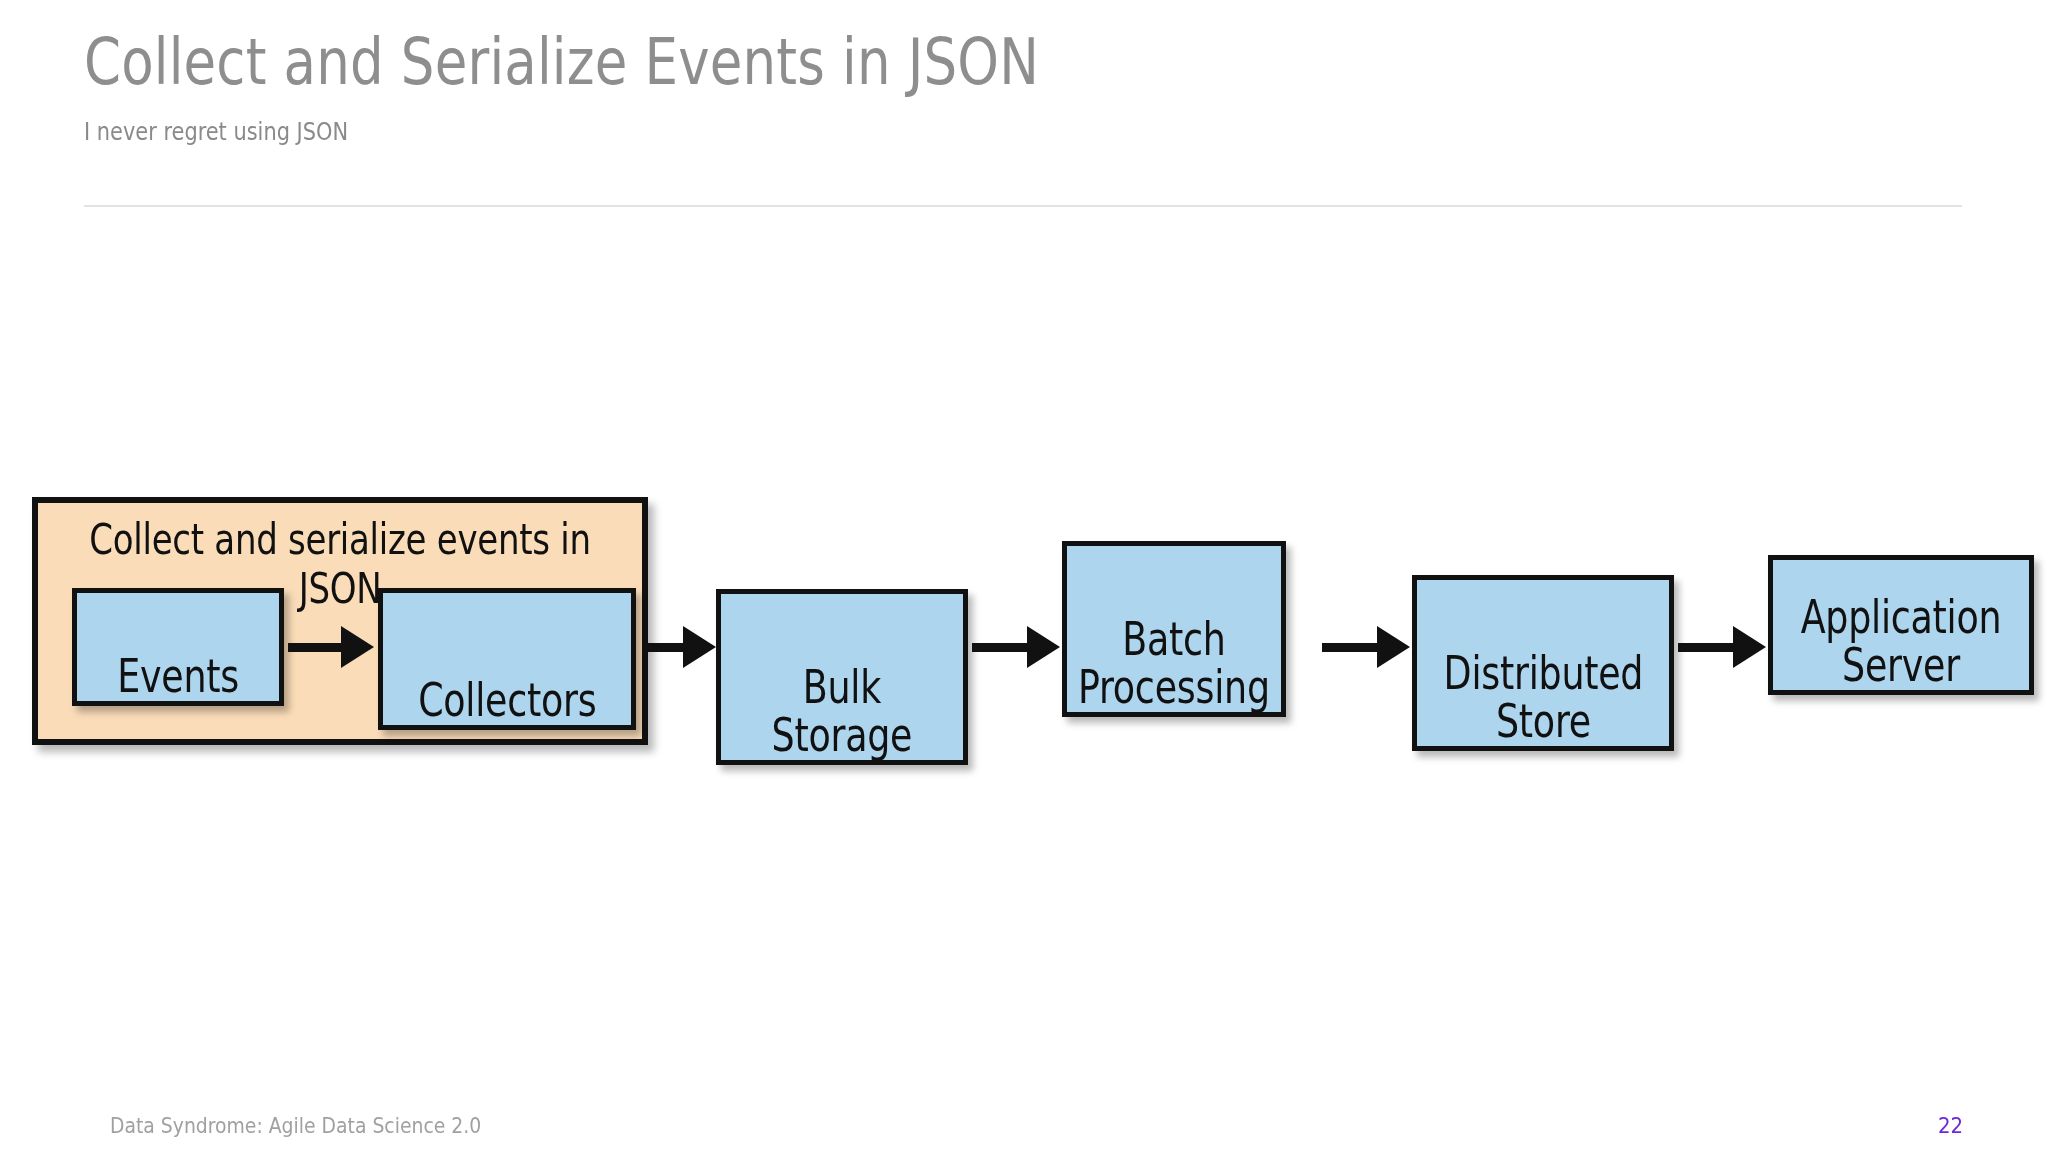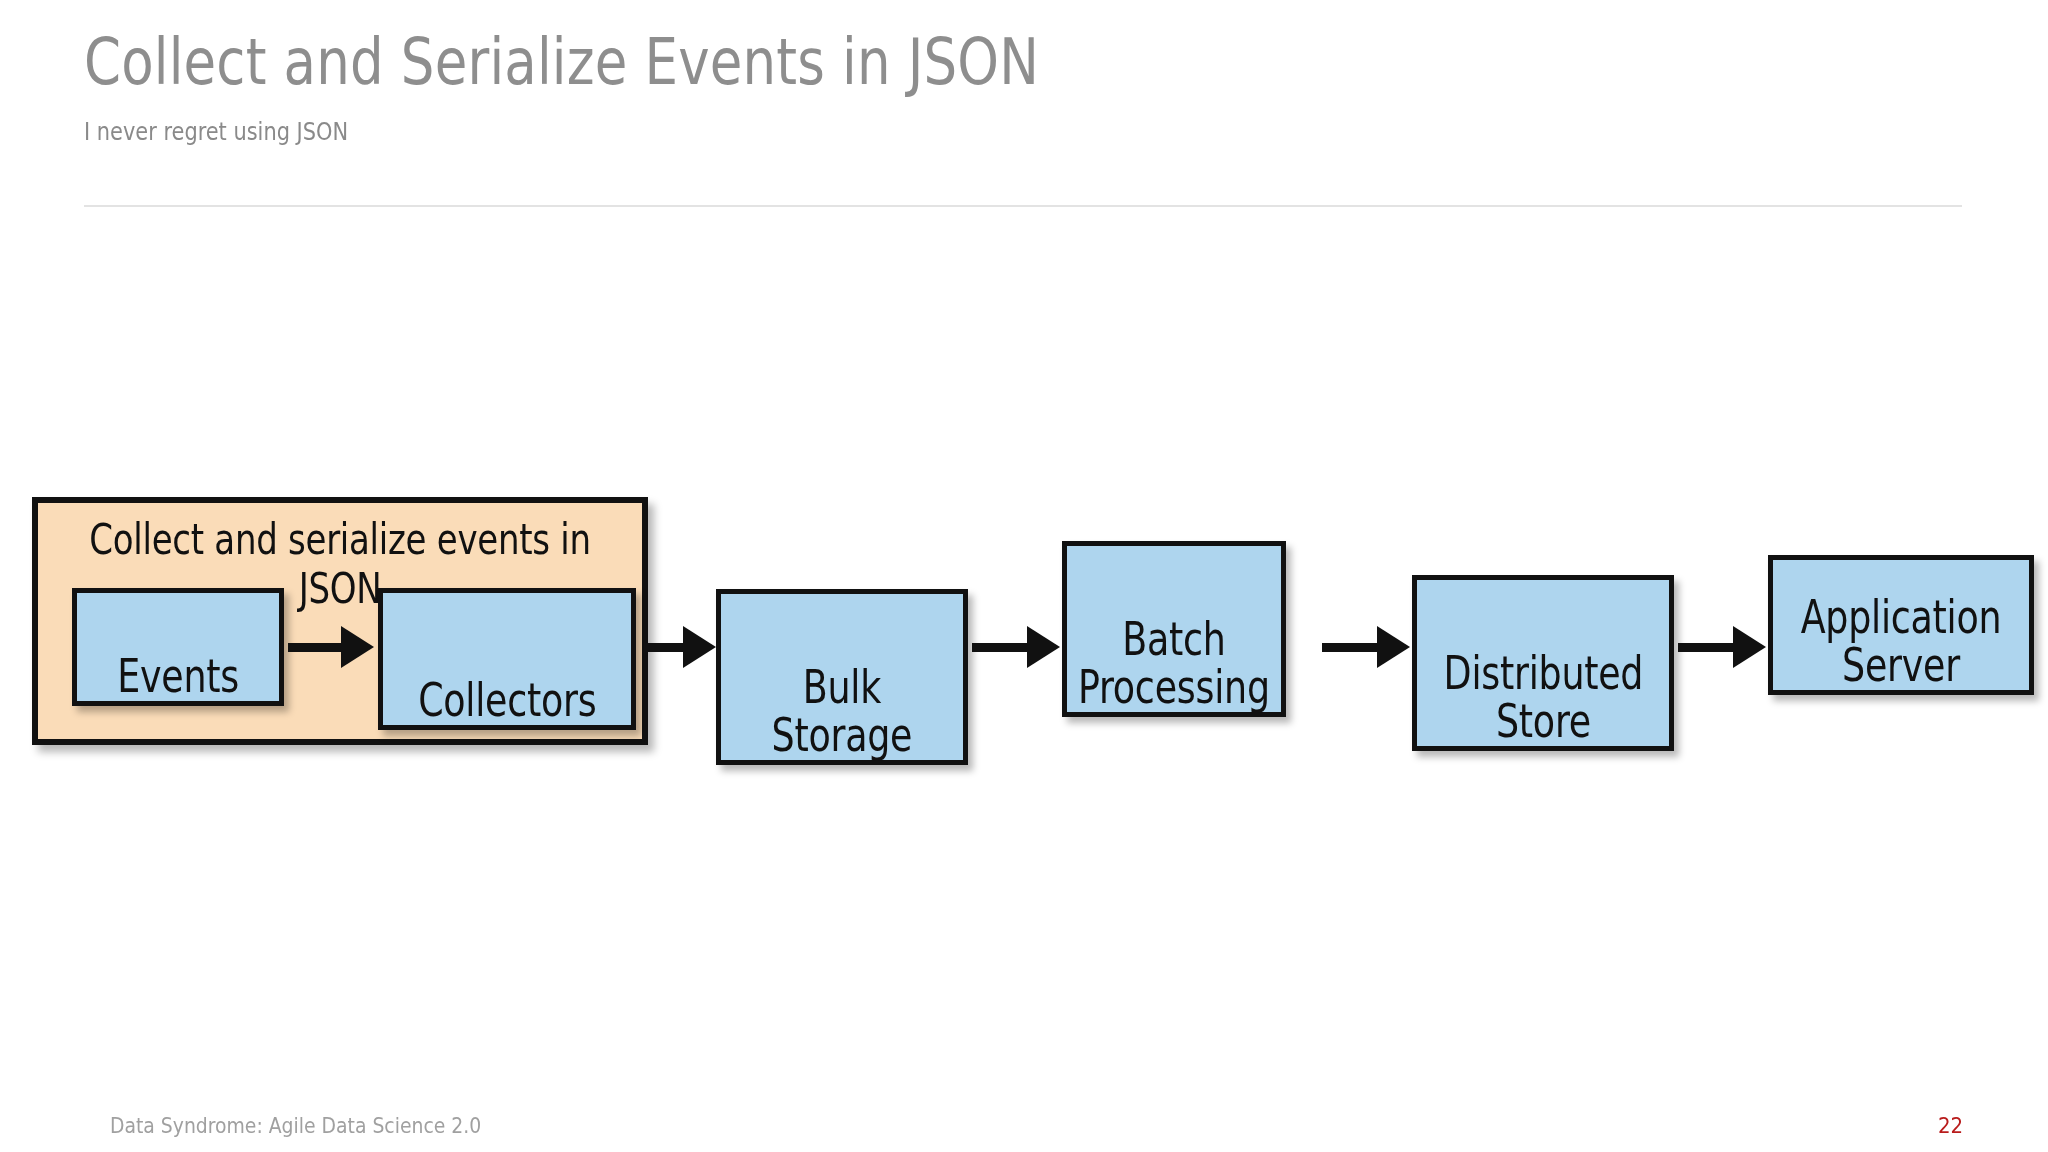--- a/index.html
+++ b/index.html
@@ -140,21 +140,21 @@
     white-space: nowrap;
     transform: scaleX(0.95);
     transform-origin: left center;
   }
   #footer-page {
     position: absolute;
     left: 1938px;
     top: 1113px;
     font-family: "DejaVu Sans Condensed", "Liberation Sans Narrow", "Liberation Sans", sans-serif;
     font-size: 22px;
-    color: #b91c1c;
+    color: #6d28d9;
   }
 </style>
 </head>
 <body>
 
 <div id="slide-header">
   <div id="slide-title">Collect and Serialize Events in JSON</div>
   <div id="slide-subtitle">I never regret using JSON</div>
 </div>
 <div id="header-rule"></div>

